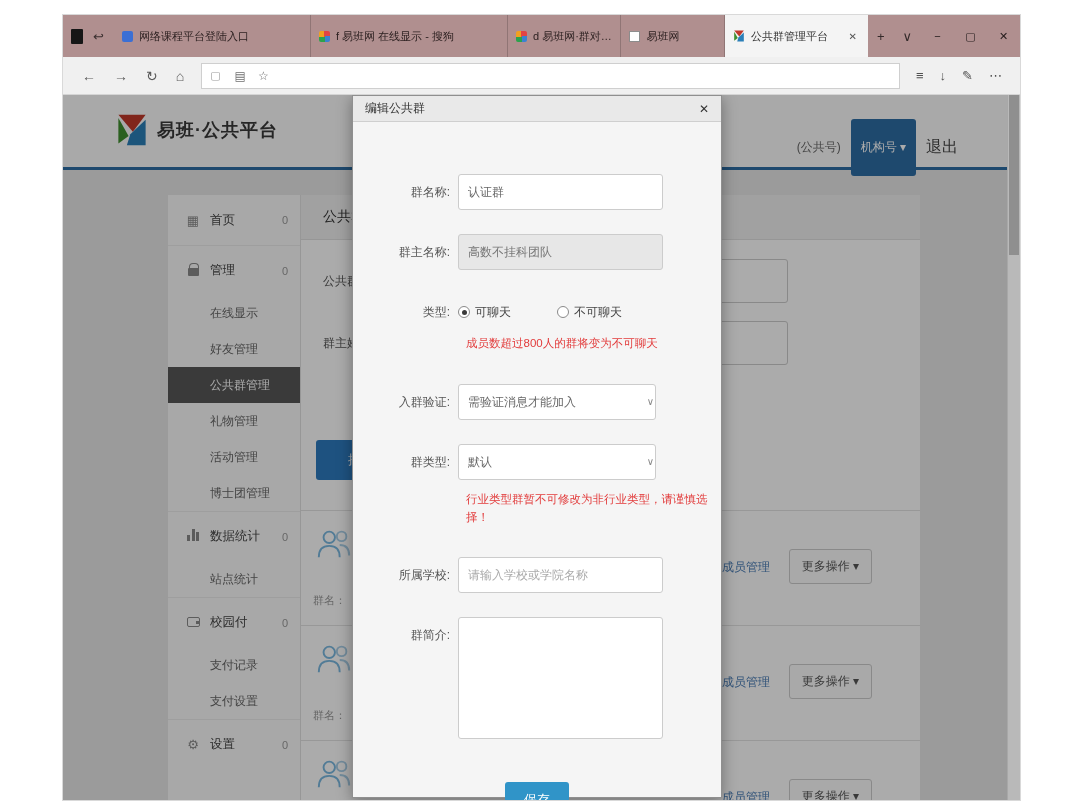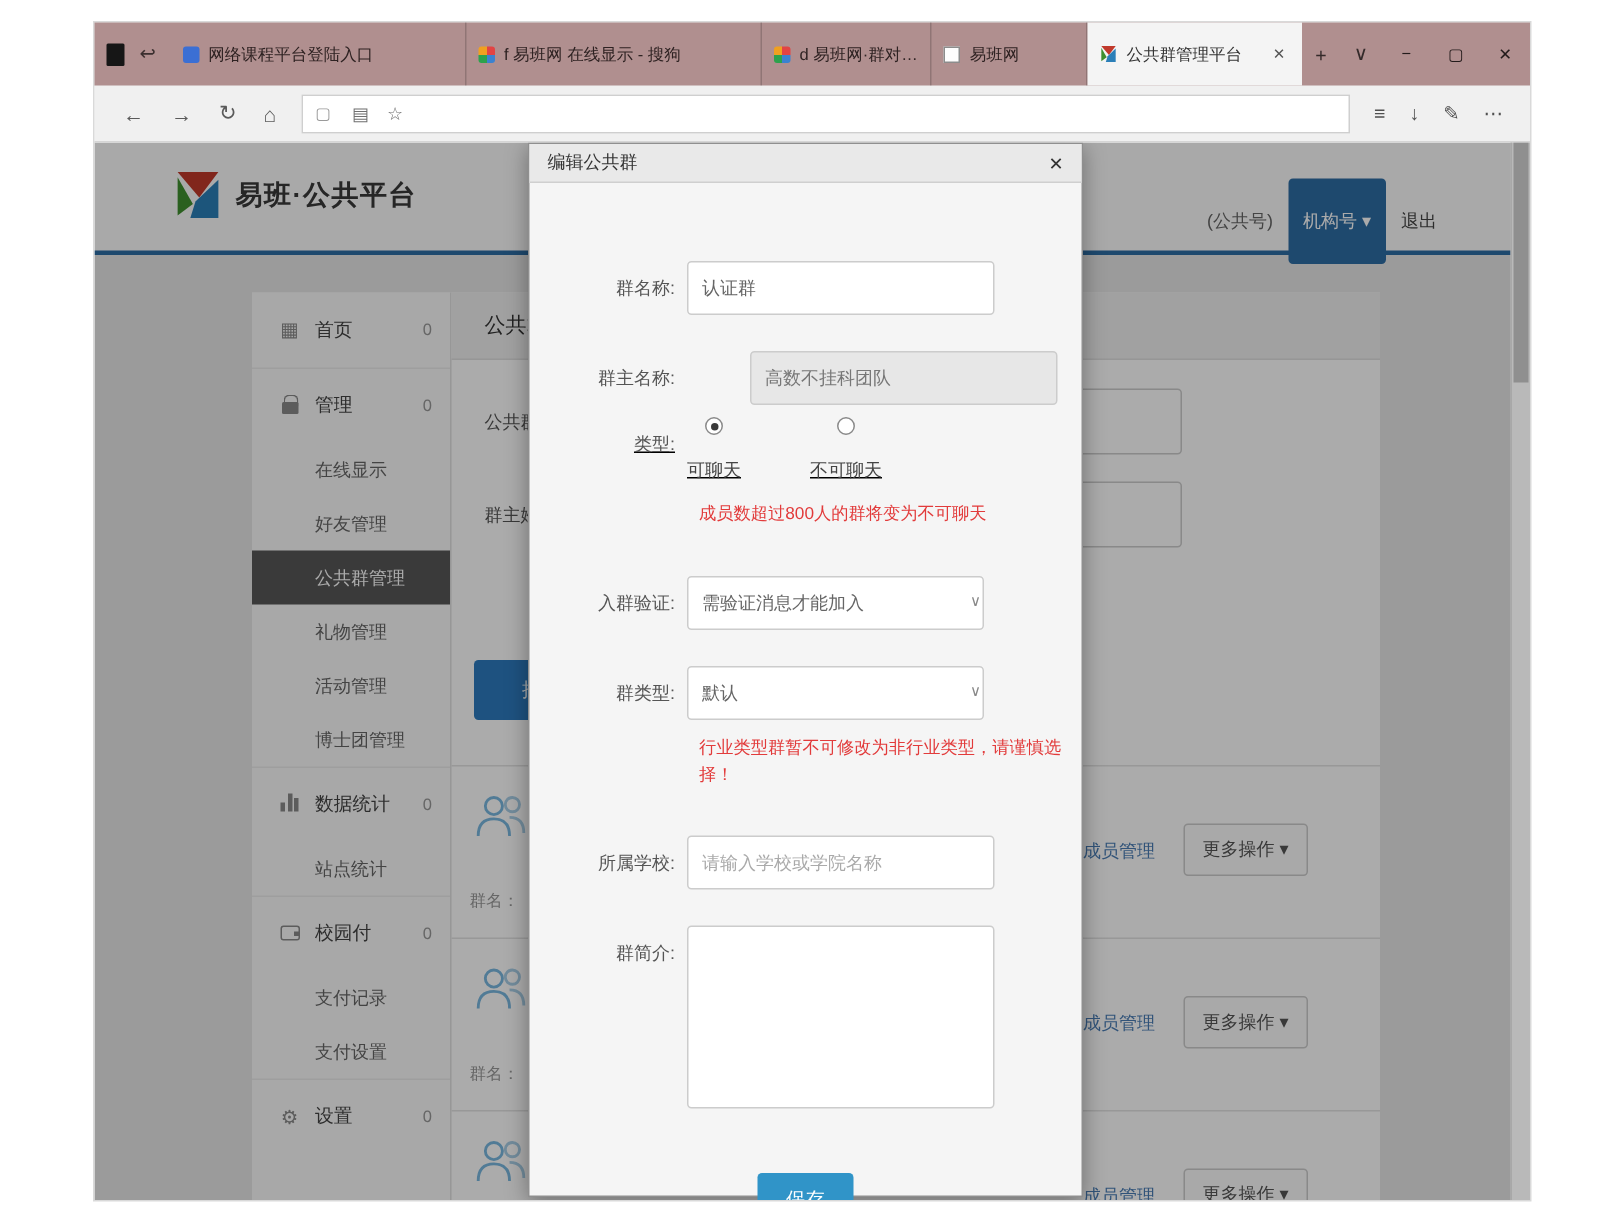--- a/index.html
+++ b/index.html
@@ -43,21 +43,21 @@
   
   .viewport { position:relative; height:705px; background:#e7e7e7; overflow:hidden; }
 
   .appheader { position:absolute; left:0; top:0; width:100%; height:75px; background:#fdfdfd;
                border-bottom:3px solid #2e6da4; }
   .logo { position:absolute; left:52px; top:18px; display:flex; align-items:center; gap:8px; }
   .logo-text { font-size:18px; font-weight:bold; color:#3a3a3a; letter-spacing:1px; }
   .header-right { position:absolute; right:62px; top:24px; display:flex; align-items:center; gap:10px; }
   .account-text { font-size:12px; color:#666; }
   .account-btn { background:#2e6da4; color:#fff; font-size:12px; padding:20px 10px; border-radius:3px;text-align:right; }
-  .logout { font-size:12px; color:#444; }
+  .logout { font-size:16px; color:#444; }
 
   .container { position:absolute; left:105px; top:100px; width:752px; bottom:0; background:#fff;
                display:flex; }
   .sidebar { width:133px; background:#fbfbfb; border-right:1px solid #e2e2e2; }
   .side-item { height:50px; display:flex; align-items:center; padding:0 12px 0 16px;
                border-top:1px solid #ececec; font-size:12.5px; color:#444; }
   .side-item:first-child { border-top:none; }
   .side-ico { width:18px; margin-right:8px; color:#8a8a8a; font-size:13px; text-align:center; }
   .side-badge { margin-left:auto; font-size:11px; color:#999; }
   .side-sub { height:36px; line-height:36px; padding-left:42px; font-size:12px; color:#666; }
@@ -106,21 +106,21 @@
   .m-ctl { width:205px; position:relative; }
   .m-input { width:205px; height:36px; background:#fff; border:1px solid #ccc; border-radius:3px;
              font-size:12px; color:#666; padding:0 9px; }
   .m-input::placeholder { color:#aaa; }
   .m-input:disabled { background:#e7e7e7; color:#777; }
   .m-select { width:198px; height:36px; background:#fff; border:1px solid #ccc; border-radius:3px;
               font-size:12px; color:#666; line-height:34px; padding:0 9px; }
   .sel-chev { position:absolute; right:9px; top:0; line-height:36px; font-size:10px; color:#888; }
   .m-note { position:absolute; left:113px; width:245px; font-size:11.5px; color:#e23b3b; line-height:1.6; }
   .radio-group { display:flex; gap:46px; line-height:36px; font-size:12px; color:#444; }
-  .radio { display:inline-flex; align-items:center; gap:5px;flex-direction:column; }
+  .radio { display:inline-flex; align-items:center; gap:5px; }
   .rdot { width:12px; height:12px; border:1px solid #8a8a8a; border-radius:50%; background:#fff;
           display:inline-block; position:relative; }
   .rdot.sel::after { content:""; position:absolute; left:2.5px; top:2.5px; width:5px; height:5px;
                      border-radius:50%; background:#3a3a3a; }
   .m-textarea { width:205px; height:122px; background:#fff; border:1px solid #ccc; border-radius:3px;
                 resize:none; font-size:12px; padding:6px 8px; font-family:inherit; }
   .save-btn { position:absolute; left:50%; transform:translateX(-50%); top:660px; width:64px; height:36px;
               background:#3094c8; color:#fff; font-size:13px; border:none; border-radius:3px; }
 </style>
 </head>
@@ -303,28 +303,28 @@
         </div>
         <div class="modal-body">
 
           <div class="m-row" style="top:52px;">
             <span class="m-label">群名称:</span>
             <span class="m-ctl">
               <input class="m-input" value="认证群" style="">
             </span>
           </div>
 
-          <div class="m-row" style="top:112px;gap:42px;">
+          <div class="m-row" style="top:112px;">
             <span class="m-label">群主名称:</span>
             <span class="m-ctl">
               <input class="m-input" disabled="" value="高数不挂科团队" style="">
             </span>
           </div>
 
-          <div class="m-row" style="top:156px;text-decoration:underline;">
+          <div class="m-row" style="top:172px;">
             <span class="m-label">类型:</span>
             <span class="m-ctl">
               <span class="radio-group">
                 <span class="radio">
                   <span class="rdot sel"></span>
                   <span>可聊天</span>
                 </span>
                 <span class="radio">
                   <span class="rdot"></span>
                   <span>不可聊天</span>

